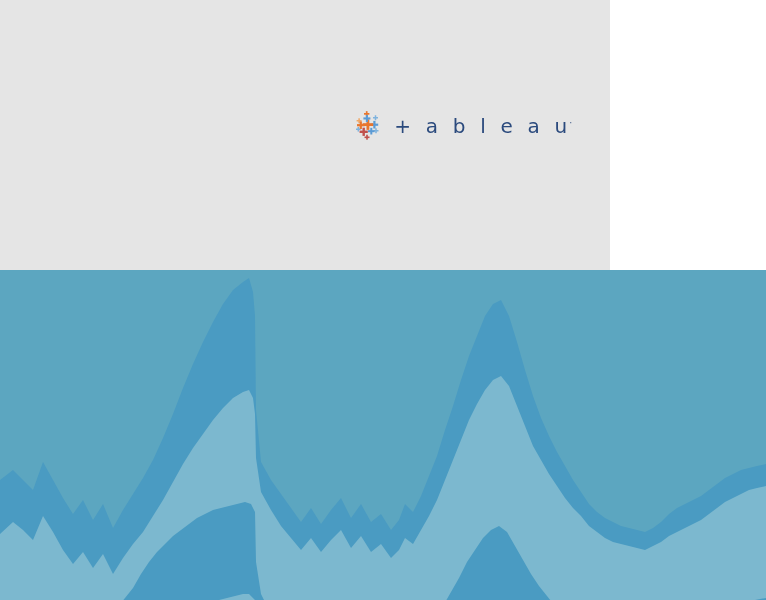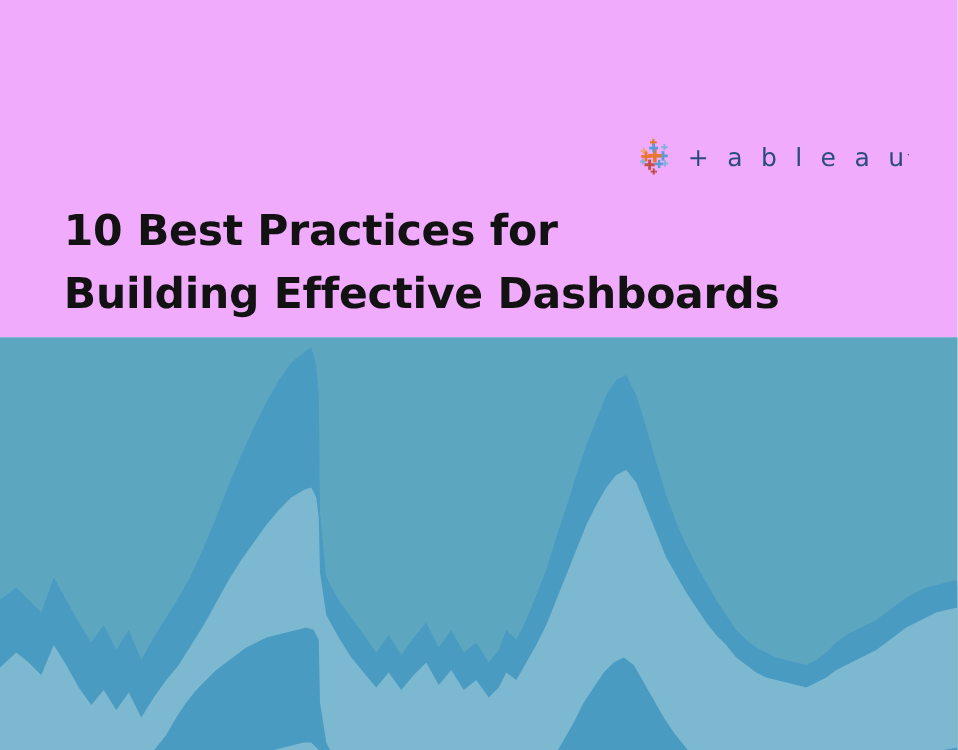--- a/index.html
+++ b/index.html
@@ -21,23 +21,23 @@
     height: 600px;
     background: #ffffff;
     overflow: hidden;
   }
 
   
   .header-zone {
     position: absolute;
     left: 0;
     top: 0;
-    width: 766px;
+    width: 610px;
     height: 270px;
-    background: #f0abfc;
+    background: #e5e5e5;
   }
 
   
   .brand-logo {
     position: absolute;
     right: 36px;
     top: 108px;
     display: flex;
     align-items: center;
     gap: 9px;
@@ -174,24 +174,20 @@
           <rect x="14.85" y="5.95" width="2.1" height="7.0"></rect>
         </g>
       </svg>
 
       <span class="logo-wordmark">
         <span class="wm-text">+ a b l e a u</span>
         <span class="wm-reg">·</span>
       </span>
     </div>
 
-    <div class="title-block">
-      <div class="title-line">10 Best Practices for</div>
-      <div class="title-line">Building Effective Dashboards</div>
-    </div>
 
   </div>
 
   <div class="chart-zone">
     <svg class="chart-svg" viewBox="0 0 766 330" preserveAspectRatio="none" aria-hidden="true">
 
       <rect x="0" y="0" width="766" height="330" fill="#5ca6c0"></rect>
 
       <path fill="#4a9bc2" d="M0,330 L0,212 L12,208 L20,212 L30,216 L40,196 L50,212 L60,230 L70,244 L80,232 L90,248 L100,236 L110,258 L120,244 L130,252 L140,238 L150,244 L160,236 L170,218 L180,196 L190,166 L200,138 L210,112 L220,88 L230,62 L240,44 L250,56 L256,70 L258,150 L262,200 L272,218 L282,232 L290,244 L300,260 L310,246 L320,262 L330,248 L340,238 L350,258 L360,244 L370,262 L380,254 L390,270 L398,258 L404,240 L412,248 L420,232 L428,216 L436,198 L444,174 L452,152 L460,128 L468,104 L476,84 L484,66 L492,56 L500,50 L508,62 L516,86 L524,110 L532,136 L540,156 L548,174 L556,190 L564,204 L572,216 L580,228 L588,240 L596,248 L604,254 L612,258 L620,262 L628,264 L636,266 L644,268 L652,264 L660,258 L668,250 L676,244 L684,240 L692,236 L700,232 L708,226 L716,220 L724,214 L732,210 L740,206 L748,204 L756,202 L766,200 L766,330 Z"></path>
 

